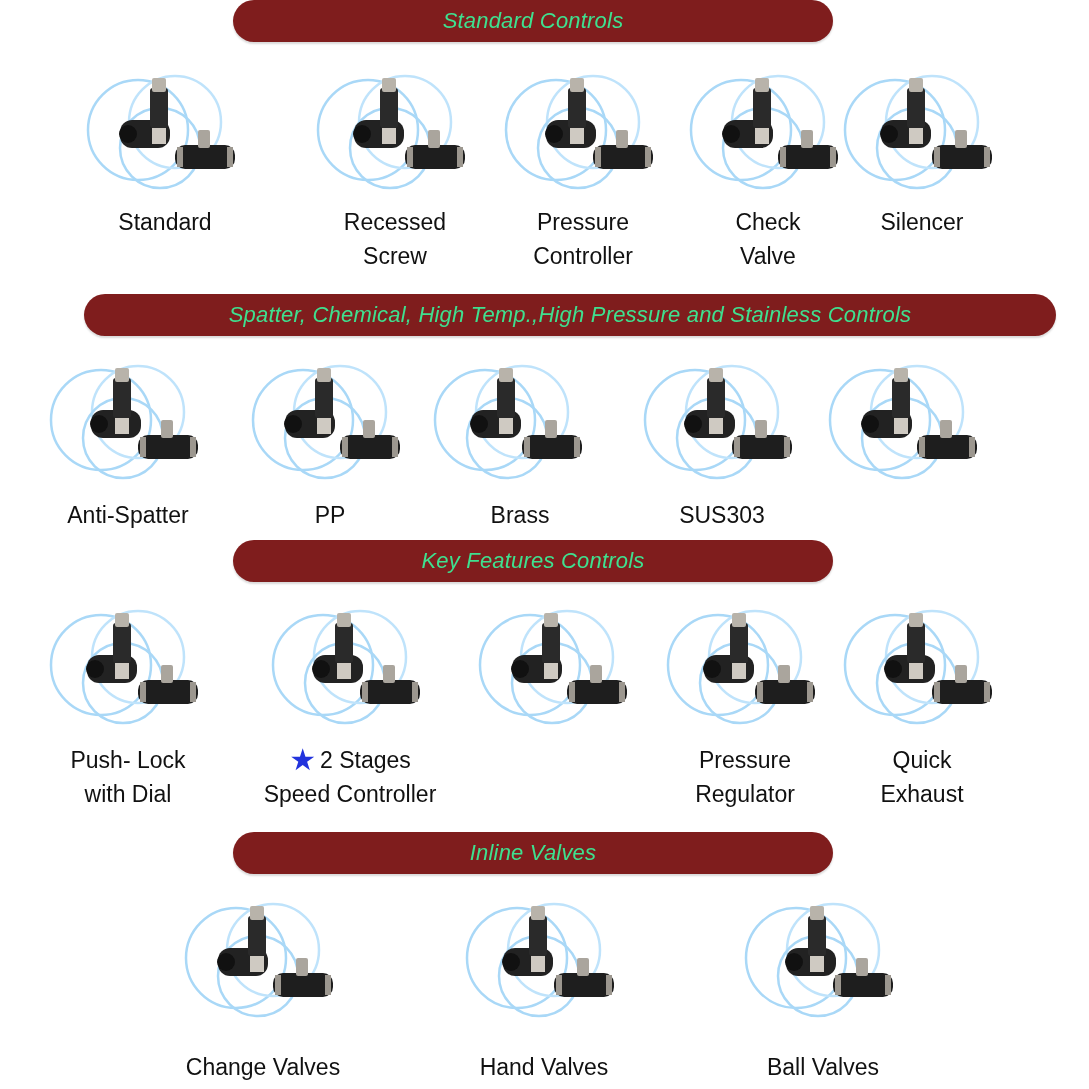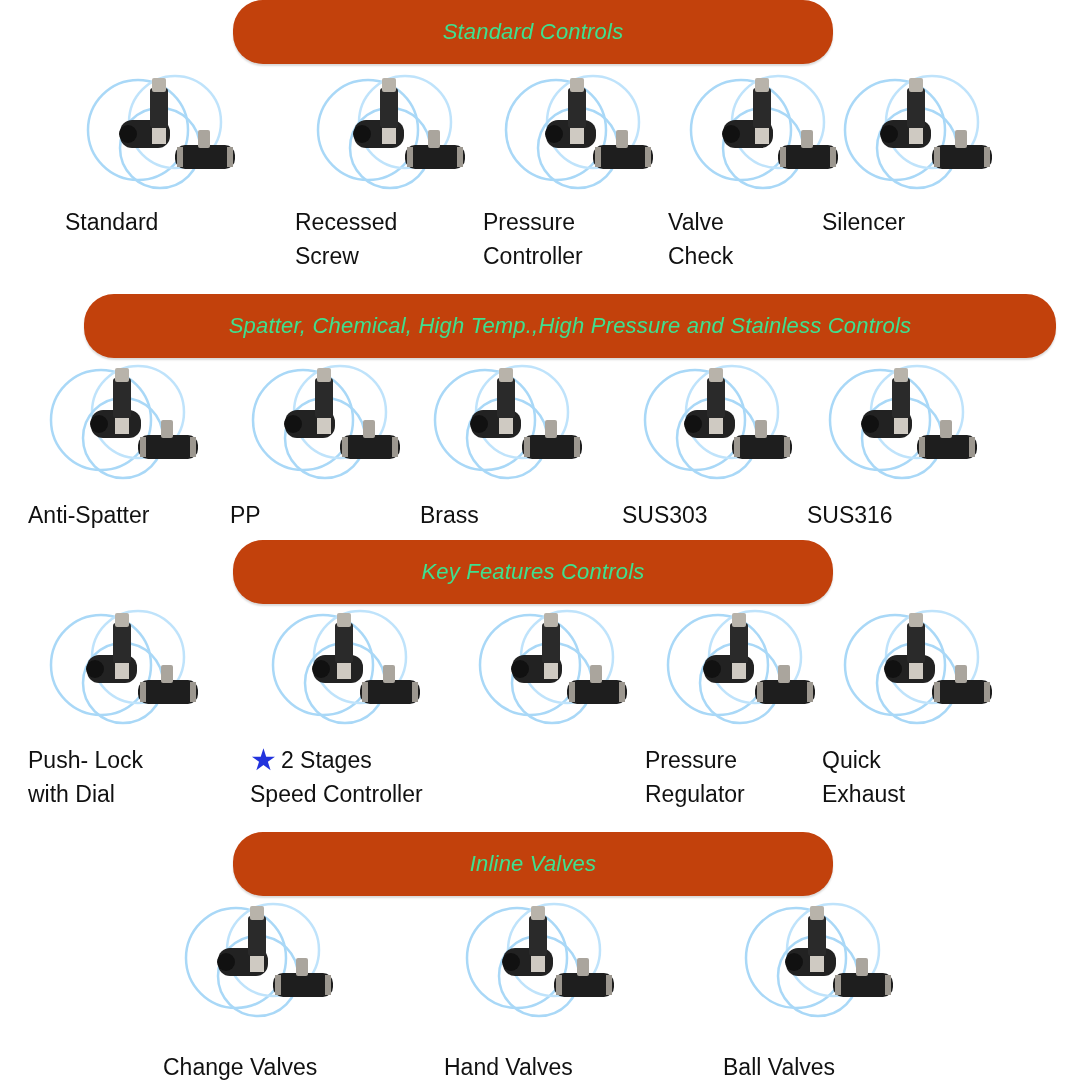--- a/index.html
+++ b/index.html
@@ -1,25 +1,25 @@
 <!DOCTYPE html>
 <html><head>
 <meta charset="utf-8">
 <style>
   html, body { margin:0; padding:0; background:#ffffff; }
   body { width:1089px; height:1089px; position:relative; overflow:hidden;
          font-family:"Liberation Sans", sans-serif; color:#1a1a1a; }
-  .banner { position:absolute; background:#c2410c; border-radius:30px; height:64px;
+  .banner { position:absolute; background:#7f1d1d; border-radius:30px; height:42px;
             display:flex; align-items:center; justify-content:center;
             box-shadow:0 2px 2px rgba(0,0,0,0.15); }
   .banner span { color:#3fe08f; font-style:italic; font-size:22px; letter-spacing:0.2px; }
   .item { position:absolute; display:flex; flex-direction:column; align-items:center; }
   .pic { position:relative; width:170px; height:130px; }
   .pic svg { position:absolute; left:0; top:0; }
-  .label { font-size:23px; line-height:34px; color:#111; white-space:nowrap; }
+  .label { font-size:23px; text-align:center; line-height:34px; color:#111; white-space:nowrap; }
   .star { color:#2233dd; font-size:30px; vertical-align:-2px; margin-right:4px; }
 </style>
 </head>
 <body>
 
 <div class="banner" style="left:233px;top:0px;width:600px;">
   <span>Standard Controls</span>
 </div>
 
 <div class="banner" style="left:84px;top:294px;width:972px;">
@@ -119,22 +119,22 @@
             <rect x="72" y="68" width="14" height="16" fill="#cfcac2"></rect>
             <circle cx="48" cy="74" r="9" fill="#111"></circle>
             <rect x="95" y="85" width="60" height="24" rx="10" fill="#1e1e1e"></rect>
             <rect x="118" y="70" width="12" height="18" rx="2" fill="#aaa59d"></rect>
             <rect x="97" y="87" width="6" height="20" fill="#9c978f"></rect>
             <rect x="147" y="87" width="6" height="20" fill="#9c978f"></rect>
           </g>
         </svg>
       </div>
       <div class="label" style="position: absolute; top: 145px; left: 0px; width: 200px;">
+        <div><span>Check</span></div>
         <div><span>Valve</span></div>
-        <div><span>Check</span></div>
       </div>
     </div>
     <div class="item" style="left: 822px; top: 60px; width: 200px;">
       <div class="pic">
         <svg width="170" height="135" viewBox="0 0 170 135">
           <circle cx="58" cy="70" r="50" fill="none" stroke="#a9d8f7" stroke-width="2.5"></circle>
           <circle cx="95" cy="62" r="46" fill="none" stroke="#bfe3fb" stroke-width="2.5"></circle>
           <circle cx="80" cy="88" r="40" fill="none" stroke="#a9d8f7" stroke-width="2.5"></circle>
           <g>
             <rect x="44" y="60" width="50" height="28" rx="12" fill="#222"></rect>
@@ -257,23 +257,20 @@
             <rect x="72" y="18" width="14" height="14" rx="2" fill="#b8b3aa"></rect>
             <rect x="72" y="68" width="14" height="16" fill="#cfcac2"></rect>
             <circle cx="48" cy="74" r="9" fill="#111"></circle>
             <rect x="95" y="85" width="60" height="24" rx="10" fill="#1e1e1e"></rect>
             <rect x="118" y="70" width="12" height="18" rx="2" fill="#aaa59d"></rect>
             <rect x="97" y="87" width="6" height="20" fill="#9c978f"></rect>
             <rect x="147" y="87" width="6" height="20" fill="#9c978f"></rect>
           </g>
         </svg>
       </div>
-      <div class="label" style="position: absolute; top: 148px; left: 0px; width: 200px;">
-        <div><span>SUS316</span></div>
-      </div>
     </div>
     <div class="item" style="left: 28px; top: 595px; width: 200px;">
       <div class="pic">
         <svg width="170" height="135" viewBox="0 0 170 135">
           <circle cx="58" cy="70" r="50" fill="none" stroke="#a9d8f7" stroke-width="2.5"></circle>
           <circle cx="95" cy="62" r="46" fill="none" stroke="#bfe3fb" stroke-width="2.5"></circle>
           <circle cx="80" cy="88" r="40" fill="none" stroke="#a9d8f7" stroke-width="2.5"></circle>
           <g>
             <rect x="44" y="60" width="50" height="28" rx="12" fill="#222"></rect>
             <rect x="70" y="28" width="18" height="40" rx="3" fill="#2a2a2a"></rect>

